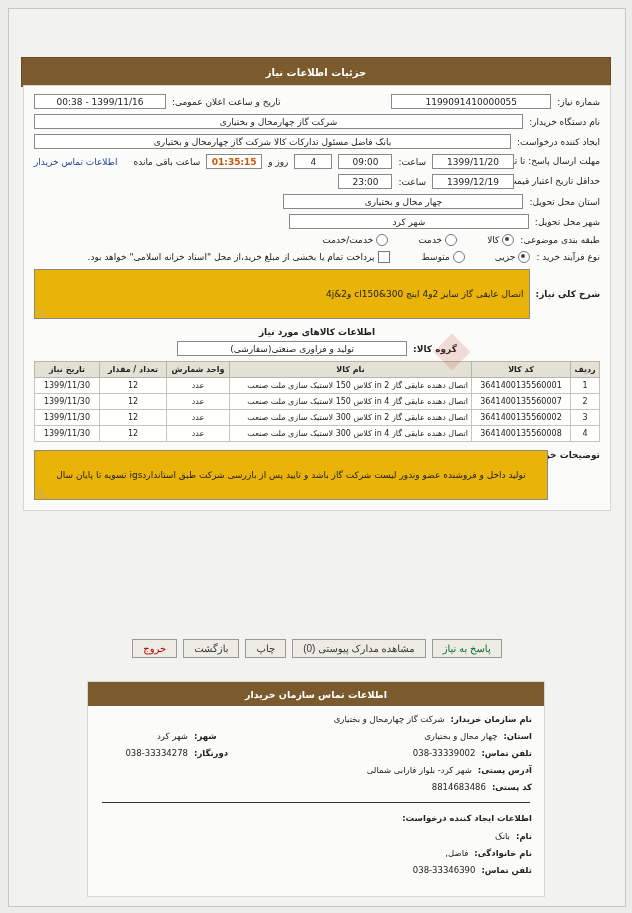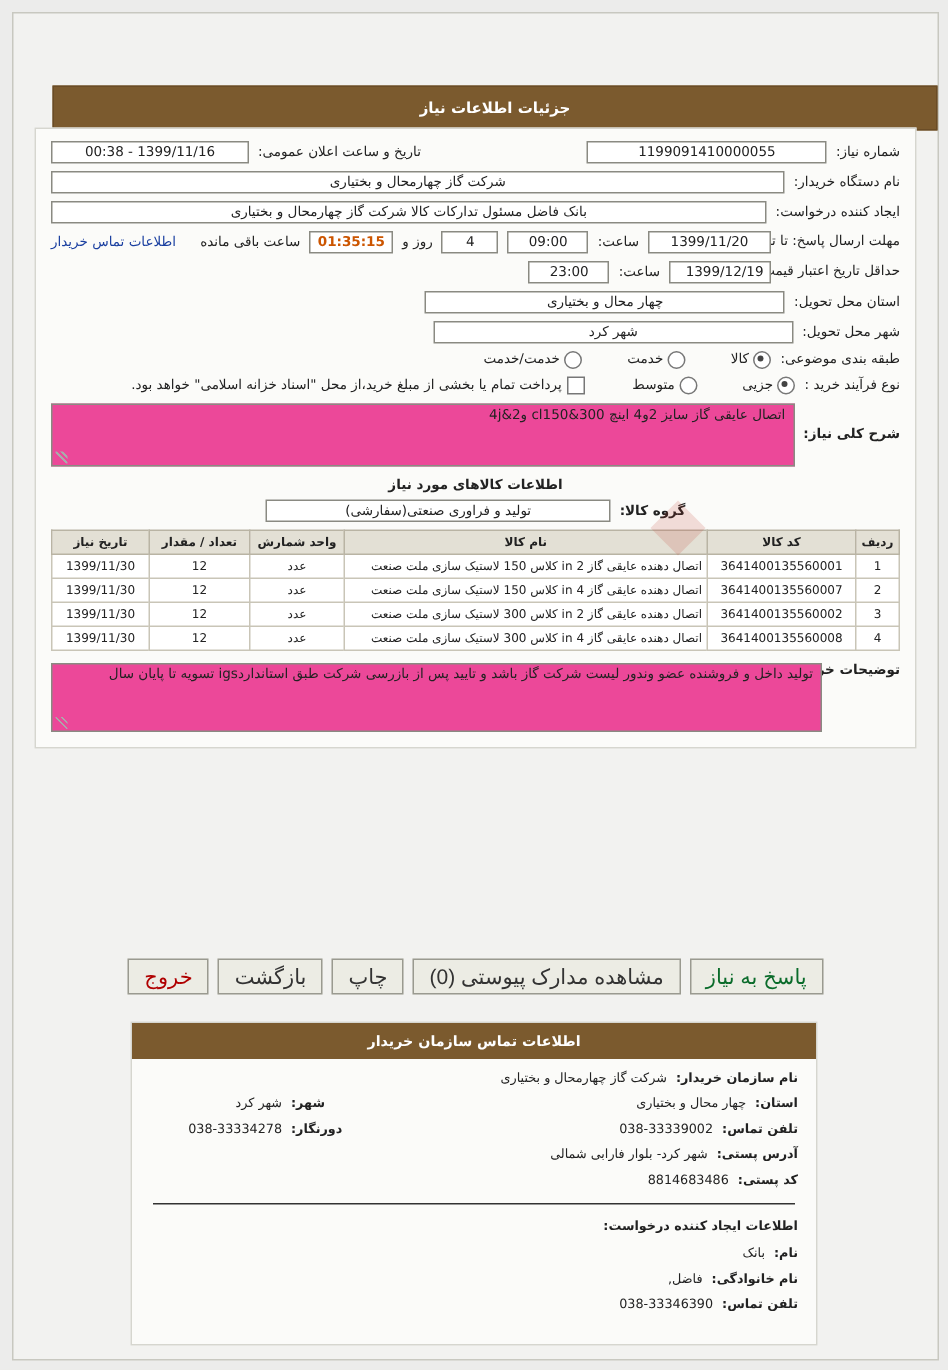--- a/index.html
+++ b/index.html
@@ -13,21 +13,21 @@
   .page{
     position:relative;width:632px;height:913px;overflow:hidden;
     background:#ececeb;
   }
   .frame{
     position:absolute;left:8px;top:8px;width:616px;height:897px;
     border:1px solid #c8c8c0;background:#f2f2f0;
   }
   
   .hdr{
-    position:absolute;right:0;top:48px;width:588px;height:28px;
+    position:absolute;right:14px;top:48px;width:588px;height:28px;
     background:#7b5a2e;border:1px solid #6a4c26;
     color:#fff;font-size:10px;font-weight:bold;
     display:flex;align-items:center;justify-content:center;
   }
   
   .panel{
     position:absolute;right:14px;top:84px;width:588px;
     background:#fbfbf9;border:1px solid #d6d6cf;
     padding:8px 10px 10px 10px;box-sizing:border-box;
   }
@@ -51,22 +51,22 @@
   }
   .chk{
     width:10px;height:10px;border:1px solid #777;background:#fff;
     display:inline-block;vertical-align:middle;
   }
   .opt{display:flex;align-items:center;gap:3px;font-size:9px;}
   
   .descwrap{display:flex;align-items:stretch;gap:6px;margin-top:6px;}
   .desc-lbl{font-size:9px;font-weight:bold;white-space:nowrap;display:flex;align-items:center;}
   .descbox{
-    flex:1;border:1px solid #8a8a82;background:#ec4899;min-height:42px;
-    font-size:9px;padding:2px 5px;box-sizing:border-box;position:relative;
+    flex:1;border:1px solid #8a8a82;background:#eab308;min-height:42px;
+    font-size:9px;padding:19px 5px;box-sizing:border-box;position:relative;
   }
   .resize{
     position:absolute;left:2px;bottom:1px;width:8px;height:8px;
     background:
       linear-gradient(45deg,transparent 45%,#aaa 45%,#aaa 55%,transparent 55%),
       linear-gradient(45deg,transparent 70%,#aaa 70%,#aaa 80%,transparent 80%);
   }
   
   .secttl{font-size:9px;font-weight:bold;margin:8px 0 4px 0;text-align:center;}
   table.goods{
@@ -74,21 +74,21 @@
   }
   table.goods th{
     background:#e3e0d5;border:1px solid #b9b4a4;padding:3px 2px;font-weight:bold;
     text-align:center;font-size:8px;
   }
   table.goods td{
     border:1px solid #c9c5b7;padding:3px 3px;text-align:center;vertical-align:middle;
   }
   table.goods td.name{text-align:right;}
   .btn{
-    border:1px solid #9a9a90;background:#ececE4;font-size:14px;
+    border:1px solid #9a9a90;background:#ececE4;font-size:10px;
     padding:3px 10px;cursor:pointer;white-space:nowrap;
   }
   .btn.green{color:#0a6b2a;}
   .btn.red{color:#b00000;}
   .btn.dk{color:#333;}
   
   .card{
     position:absolute;right:80px;top:672px;width:456px;
     background:#fbfbf9;border:1px solid #d6d6cf;
   }
@@ -152,21 +152,21 @@
         <span class="fld" style="width:38px;">4</span>
         <span class="lbl">روز و</span>
         <span class="fld orange" style="width:56px;">01:35:15</span>
         <span class="lbl">ساعت باقی مانده</span>
         <span style="flex:1"></span>
         <a class="lnk" href="#">اطلاعات تماس خریدار</a>
       </div>
 
       <div class="row">
         <span class="lbl" style="width:80px;text-align:right;line-height:11px;">حداقل تاریخ اعتبار قیمت: تا تاریخ:</span>
-        <span class="fld" style="width:68px;text-align:right;">1399/12/19</span>
+        <span class="fld" style="width:82px;">1399/12/19</span>
         <span class="lbl">ساعت:</span>
         <span class="fld" style="width:54px;">23:00</span>
       </div>
 
       <div class="row">
         <span class="lbl">استان محل تحویل:</span>
         <span class="fld" style="width:240px;">چهار محال و بختیاری</span>
       </div>
 
       <div class="row">
@@ -262,21 +262,21 @@
             <td class="name">اتصال دهنده عایقی گاز 4 in کلاس 300 لاستیک سازی ملت صنعت</td>
             <td>عدد</td>
             <td>12</td>
             <td>1399/11/30</td>
           </tr>
         </tbody>
       </table>
 
       <div class="descwrap" style="margin-top:8px;">
         <span class="desc-lbl" style="width:46px;text-align:right;line-height:11px;display:block;">توضیحات خریدار:</span>
-        <div class="descbox" style="min-height:46px;">
+        <div class="descbox" style="min-height:46px;text-align:center;">
           <div>تولید داخل و فروشنده عضو وندور لیست شرکت گاز باشد و تایید پس از بازرسی شرکت طبق استانداردigs تسویه تا پایان سال</div>
           <span class="resize"></span>
         </div>
       </div>
     </div>
 
     <div class="wm">
       <div class="diamond"></div>
     </div>
 

